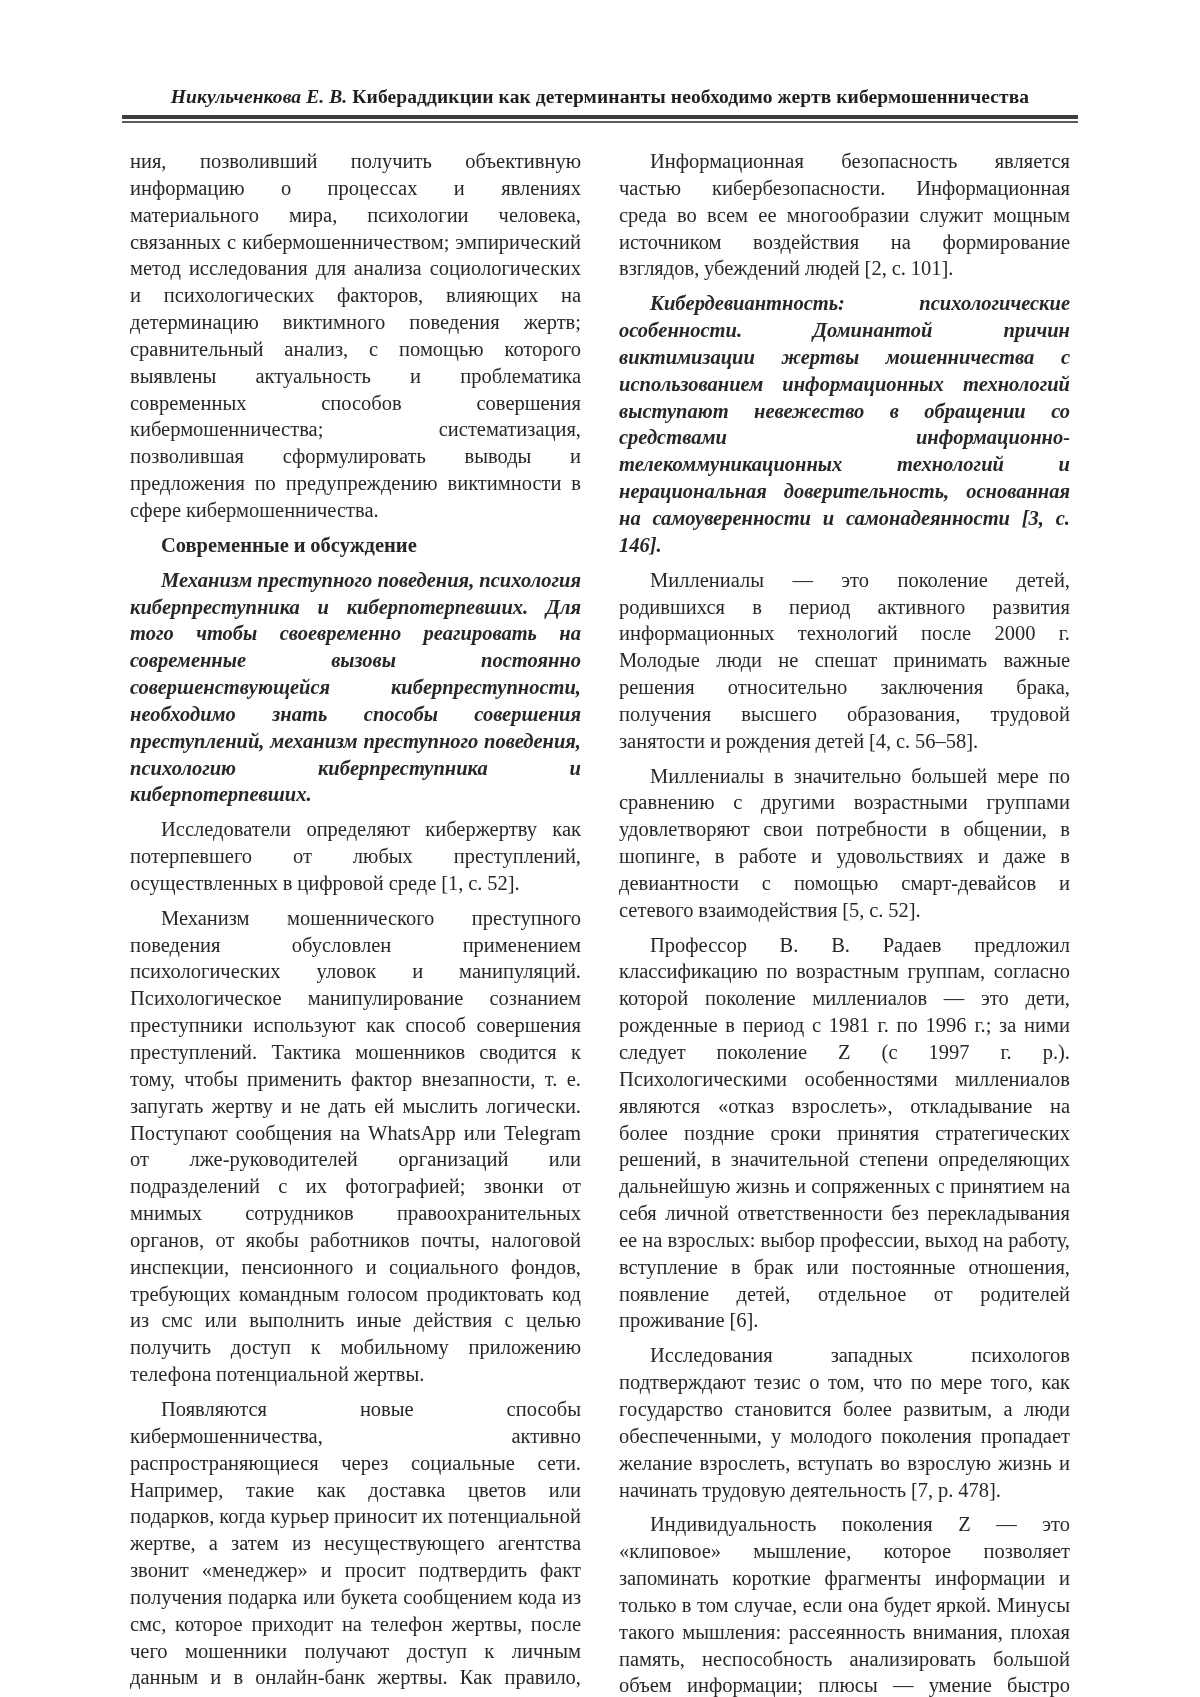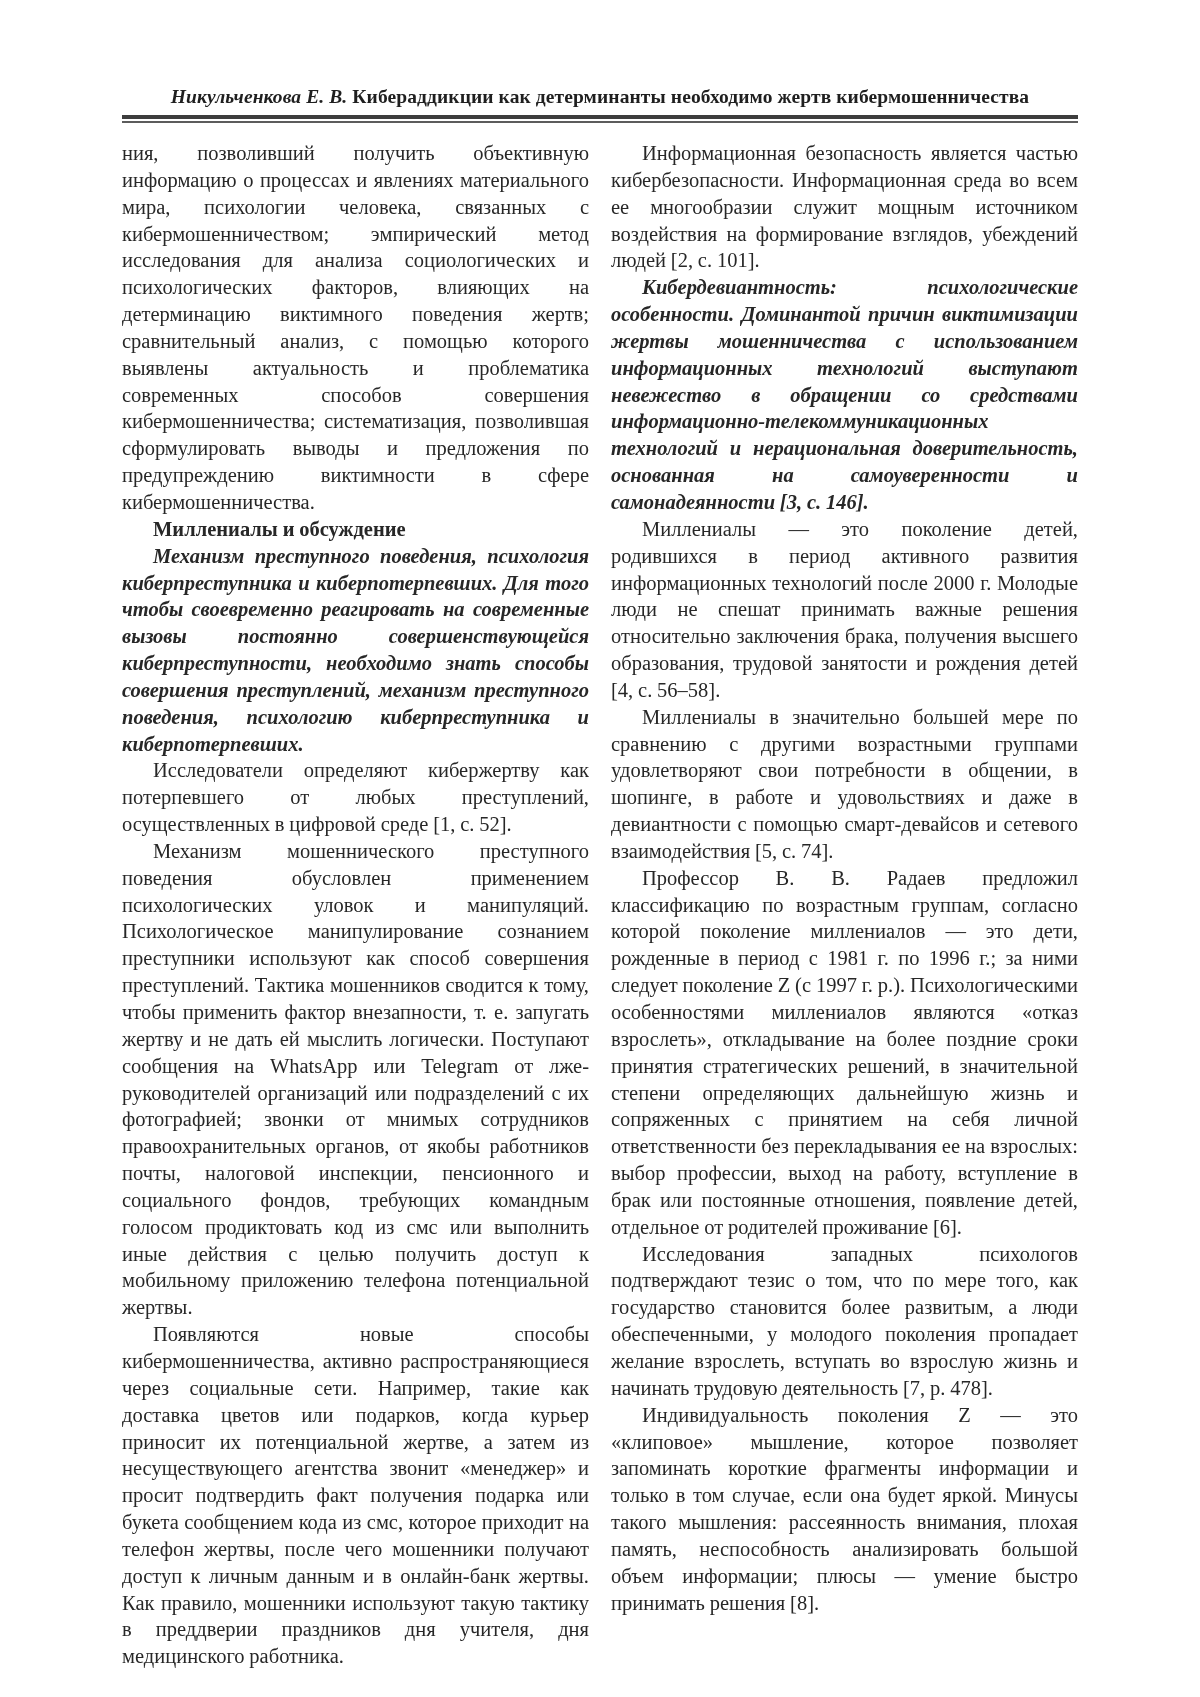--- a/index.html
+++ b/index.html
@@ -48,21 +48,21 @@
   .col {
     flex: 1 1 0;
     text-align: justify;
     font-size: 20.5px;
     line-height: 26.85px;
     hyphens: auto;
     -webkit-hyphens: auto;
     word-spacing: -0.3px;
   }
   p.para {
-    margin: 0;
+    margin: 8px;
     padding: 0;
     text-indent: 31px;
   }
   p.para.noindent {
     text-indent: 0;
   }
   p.para.heading {
     font-weight: bold;
   }
   .lead {
@@ -100,30 +100,30 @@
   <div class="content">
     <div class="running-head">
       <span class="author">Никульченкова Е. В.</span>
       <span> </span>
       <span class="title">Кибераддикции как детерминанты необходимо жертв кибермошенничества</span>
     </div>
     <div class="head-rule"></div>
     <div class="columns">
       <div class="col" id="col-left">
           <p class="para noindent">ния, позволивший получить объективную информацию о процессах и явлениях материального мира, психологии человека, связанных с кибермошенничеством; эмпирический метод исследования для анализа социологических и психологических факторов, влияющих на детерминацию виктимного поведения жертв; сравнительный анализ, с помощью которого выявлены актуальность и проблематика современных способов совершения кибермошенничества; систематизация, позволившая сформулировать выводы и предложения по предупреждению виктимности в сфере кибермошенничества.</p>
-          <p class="para heading">Миллениалы и обсуждение</p>
+          <p class="para heading">Современные и обсуждение</p>
           <p class="para lead"><span class="lead">Механизм преступного поведения, психология киберпреступника и киберпотерпевших. </span>Для того чтобы своевременно реагировать на современные вызовы постоянно совершенствующейся киберпреступности, необходимо знать способы совершения преступлений, механизм преступного поведения, психологию киберпреступника и киберпотерпевших.</p>
           <p class="para plain">Исследователи определяют кибержертву как потерпевшего от любых преступлений, осуществленных в цифровой среде [1, с. 52].</p>
           <p class="para plain">Механизм мошеннического преступного поведения обусловлен применением психологических уловок и манипуляций. Психологическое манипулирование сознанием преступники используют как способ совершения преступлений. Тактика мошенников сводится к тому, чтобы применить фактор внезапности, т. е. запугать жертву и не дать ей мыслить логически. Поступают сообщения на WhatsApp или Telegram от лже-руководителей организаций или подразделений с их фотографией; звонки от мнимых сотрудников правоохранительных органов, от якобы работников почты, налоговой инспекции, пенсионного и социального фондов, требующих командным голосом продиктовать код из смс или выполнить иные действия с целью получить доступ к мобильному приложению телефона потенциальной жертвы.</p>
           <p class="para plain">Появляются новые способы кибермошенничества, активно распространяющиеся через социальные сети. Например, такие как доставка цветов или подарков, когда курьер приносит их потенциальной жертве, а затем из несуществующего агентства звонит «менеджер» и просит подтвердить факт получения подарка или букета сообщением кода из смс, которое приходит на телефон жертвы, после чего мошенники получают доступ к личным данным и в онлайн-банк жертвы. Как правило, мошенники используют такую тактику в преддверии праздников дня учителя, дня медицинского работника.</p>
         </div>
       <div class="col" id="col-right">
           <p class="para plain">Информационная безопасность является частью кибербезопасности. Информационная среда во всем ее многообразии служит мощным источником воздействия на формирование взглядов, убеждений людей [2, с. 101].</p>
           <p class="para lead"><span class="lead">Кибердевиантность: психологические особенности. </span>Доминантой причин виктимизации жертвы мошенничества с использованием информационных технологий выступают невежество в обращении со средствами информационно-телекоммуникационных технологий и нерациональная доверительность, основанная на самоуверенности и самонадеянности [3, с. 146].</p>
           <p class="para plain">Миллениалы — это поколение детей, родившихся в период активного развития информационных технологий после 2000 г. Молодые люди не спешат принимать важные решения относительно заключения брака, получения высшего образования, трудовой занятости и рождения детей [4, с. 56–58].</p>
-          <p class="para plain">Миллениалы в значительно большей мере по сравнению с другими возрастными группами удовлетворяют свои потребности в общении, в шопинге, в работе и удовольствиях и даже в девиантности с помощью смарт-девайсов и сетевого взаимодействия [5, с. 74].</p>
+          <p class="para plain">Миллениалы в значительно большей мере по сравнению с другими возрастными группами удовлетворяют свои потребности в общении, в шопинге, в работе и удовольствиях и даже в девиантности с помощью смарт-девайсов и сетевого взаимодействия [5, с. 52].</p>
           <p class="para plain">Профессор В. В. Радаев предложил классификацию по возрастным группам, согласно которой поколение миллениалов — это дети, рожденные в период с 1981 г. по 1996 г.; за ними следует поколение Z (с 1997 г. р.). Психологическими особенностями миллениалов являются «отказ взрослеть», откладывание на более поздние сроки принятия стратегических решений, в значительной степени определяющих дальнейшую жизнь и сопряженных с принятием на себя личной ответственности без перекладывания ее на взрослых: выбор профессии, выход на работу, вступление в брак или постоянные отношения, появление детей, отдельное от родителей проживание [6].</p>
           <p class="para plain">Исследования западных психологов подтверждают тезис о том, что по мере того, как государство становится более развитым, а люди обеспеченными, у молодого поколения пропадает желание взрослеть, вступать во взрослую жизнь и начинать трудовую деятельность [7, p. 478].</p>
           <p class="para plain">Индивидуальность поколения Z — это «клиповое» мышление, которое позволяет запоминать короткие фрагменты информации и только в том случае, если она будет яркой. Минусы такого мышления: рассеянность внимания, плохая память, неспособность анализировать большой объем информации; плюсы — умение быстро принимать решения [8].</p>
         </div>
     </div>
   </div>
 </div>
 
 </body></html>

